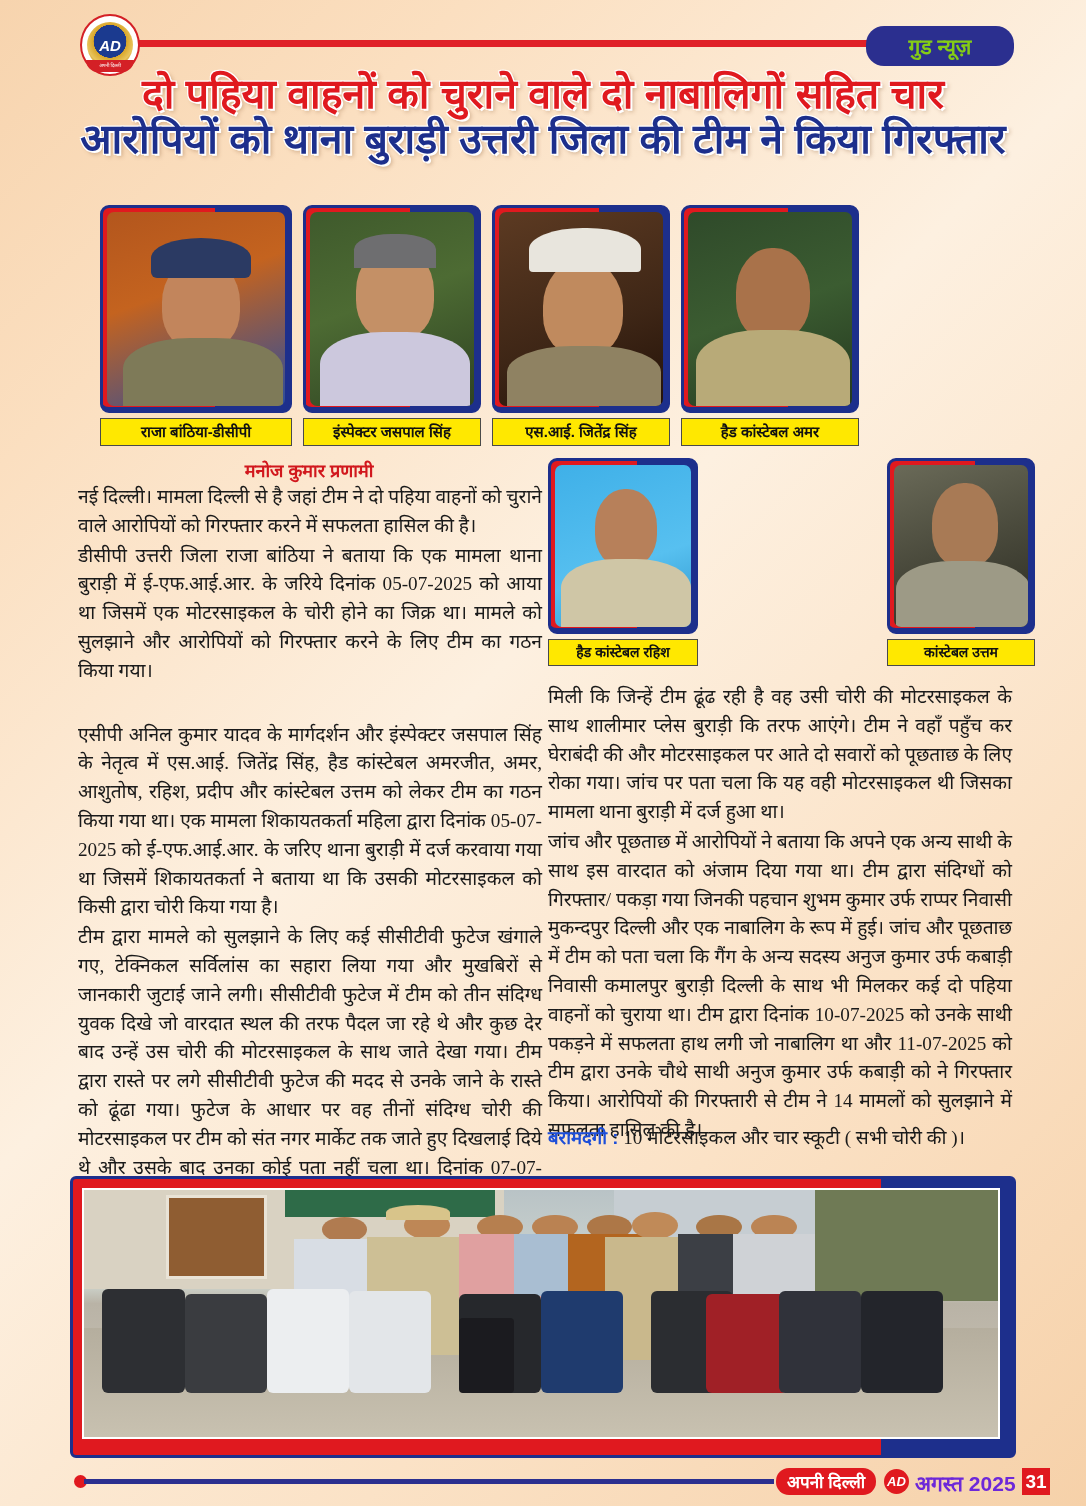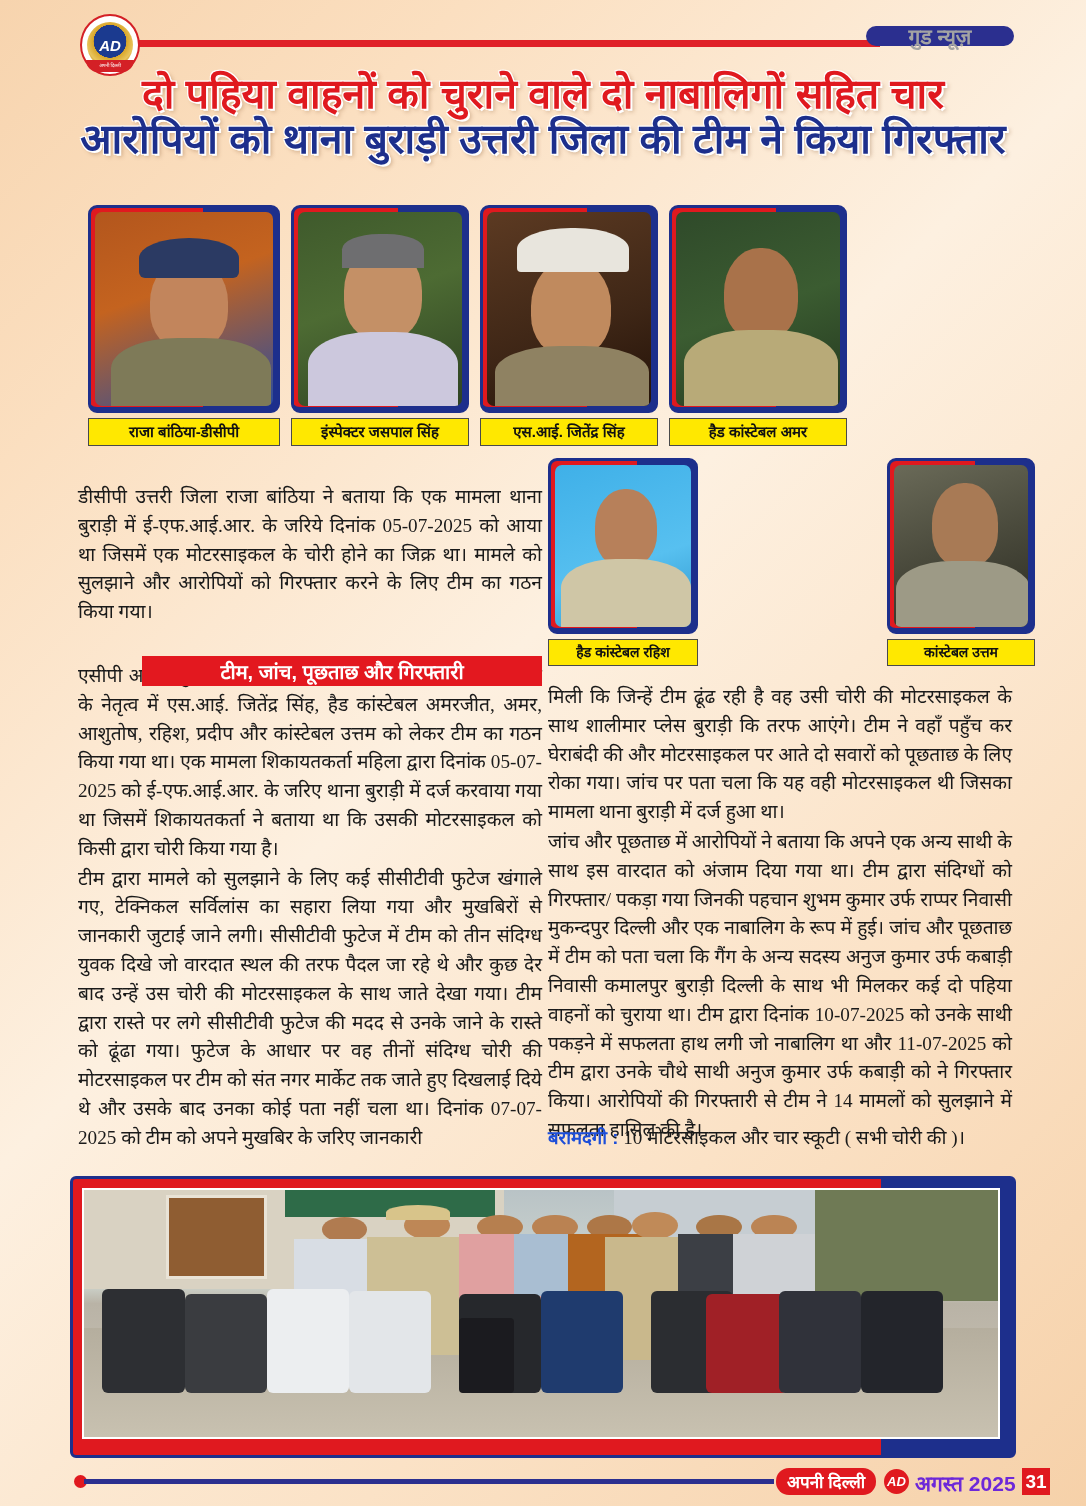--- a/index.html
+++ b/index.html
@@ -68,24 +68,24 @@
   .header-rule {
     position: absolute;
     left: 118px; top: 40px;
     width: 762px; height: 7px;
     background: #e02128;
     z-index: 3;
   }
   .header-badge {
     position: absolute;
     left: 866px; top: 26px;
-    width: 148px; height: 20px;
+    width: 148px; height: 40px;
     background: #2b2f8f;
     border-radius: 18px;
-    color: #a3a3a3;
+    color: #84cc16;
     font-family: "Liberation Sans", sans-serif;
     font-size: 21px;
     font-weight: bold;
     display: flex; align-items: center; justify-content: center;
     z-index: 4;
   }
 
   
   .headline {
     position: absolute;
@@ -111,21 +111,21 @@
     color: #1d2f8c;
     text-shadow:
        2px 2px 0 #ffffff, -1px -1px 0 #ffffff,
        1px -1px 0 #ffffff, -1px 1px 0 #ffffff,
        3px 3px 4px rgba(120,70,30,0.35);
   }
 
   
   .photo-row-1 {
     position: absolute;
-    left: 88px; top: 205px;
+    left: 100px; top: 205px;
     width: 932px; height: 240px;
   }
   .photo-card { position: absolute; top: 0; }
 
   .photo-frame {
     position: relative;
     width: 100%;
     border: 3px solid #1d2f8c;
     border-radius: 9px;
     background: #1d2f8c;
@@ -390,29 +390,30 @@
             <div class="ph-body" style="left:8px;top:134px;width:154px;height:62px;background:#8f8262;"></div>
           </div>
         </div>
       </div>
       <div class="caption">एस.आई. जितेंद्र सिंह</div>
     </div>
 
 
   </div>
 
+  <div class="byline">मनोज कुमार प्रणामी</div>
 
   <div class="col col-left">
+    <p>नई दिल्ली। मामला दिल्ली से है जहां टीम ने दो पहिया वाहनों को चुराने वाले आरोपियों को गिरफ्तार करने में सफलता हासिल की है।</p>
     <p>डीसीपी उत्तरी जिला राजा बांठिया ने बताया कि एक मामला थाना बुराड़ी में ई-एफ.आई.आर. के जरिये दिनांक 05-07-2025 को आया था जिसमें एक मोटरसाइकल के चोरी होने का जिक्र था। मामले को सुलझाने और आरोपियों को गिरफ्तार करने के लिए टीम का गठन किया गया।</p>
     <div style="height:34px;"></div>
     <p>एसीपी अनिल कुमार यादव के मार्गदर्शन और इंस्पेक्टर जसपाल सिंह के नेतृत्व में एस.आई. जितेंद्र सिंह, हैड कांस्टेबल अमरजीत, अमर, आशुतोष, रहिश, प्रदीप और कांस्टेबल उत्तम को लेकर टीम का गठन किया गया था। एक मामला शिकायतकर्ता महिला द्वारा दिनांक 05-07-2025 को ई-एफ.आई.आर. के जरिए थाना बुराड़ी में दर्ज करवाया गया था जिसमें शिकायतकर्ता ने बताया था कि उसकी मोटरसाइकल को किसी द्वारा चोरी किया गया है।</p>
     <p>टीम द्वारा मामले को सुलझाने के लिए कई सीसीटीवी फुटेज खंगाले गए, टेक्निकल सर्विलांस का सहारा लिया गया और मुखबिरों से जानकारी जुटाई जाने लगी। सीसीटीवी फुटेज में टीम को तीन संदिग्ध युवक दिखे जो वारदात स्थल की तरफ पैदल जा रहे थे और कुछ देर बाद उन्हें उस चोरी की मोटरसाइकल के साथ जाते देखा गया। टीम द्वारा रास्ते पर लगे सीसीटीवी फुटेज की मदद से उनके जाने के रास्ते को ढूंढा गया। फुटेज के आधार पर वह तीनों संदिग्ध चोरी की मोटरसाइकल पर टीम को संत नगर मार्केट तक जाते हुए दिखलाई दिये थे और उसके बाद उनका कोई पता नहीं चला था। दिनांक 07-07-2025 को टीम को अपने मुखबिर के जरिए जानकारी</p>
   </div>
 
-  <div class="section-bar" style="top:656px;">टीम, जांच, पूछताछ और गिरफ्तारी</div>
 
   <div class="photo-row-2">
 
     <div class="photo-card" style="left:0px;width:150px;">
       <div class="photo-frame">
         <div class="photo-img" style="height:162px;background:linear-gradient(160deg,#3fb0e8 0%,#57c0f0 60%,#2e96cc 100%);">
           <div class="ph">
             <div class="ph-head" style="left:40px;top:24px;width:62px;height:78px;background:#b7805a;"></div>
             <div class="ph-body" style="left:6px;top:94px;width:130px;height:68px;background:#cfc6a6;"></div>
           </div>

